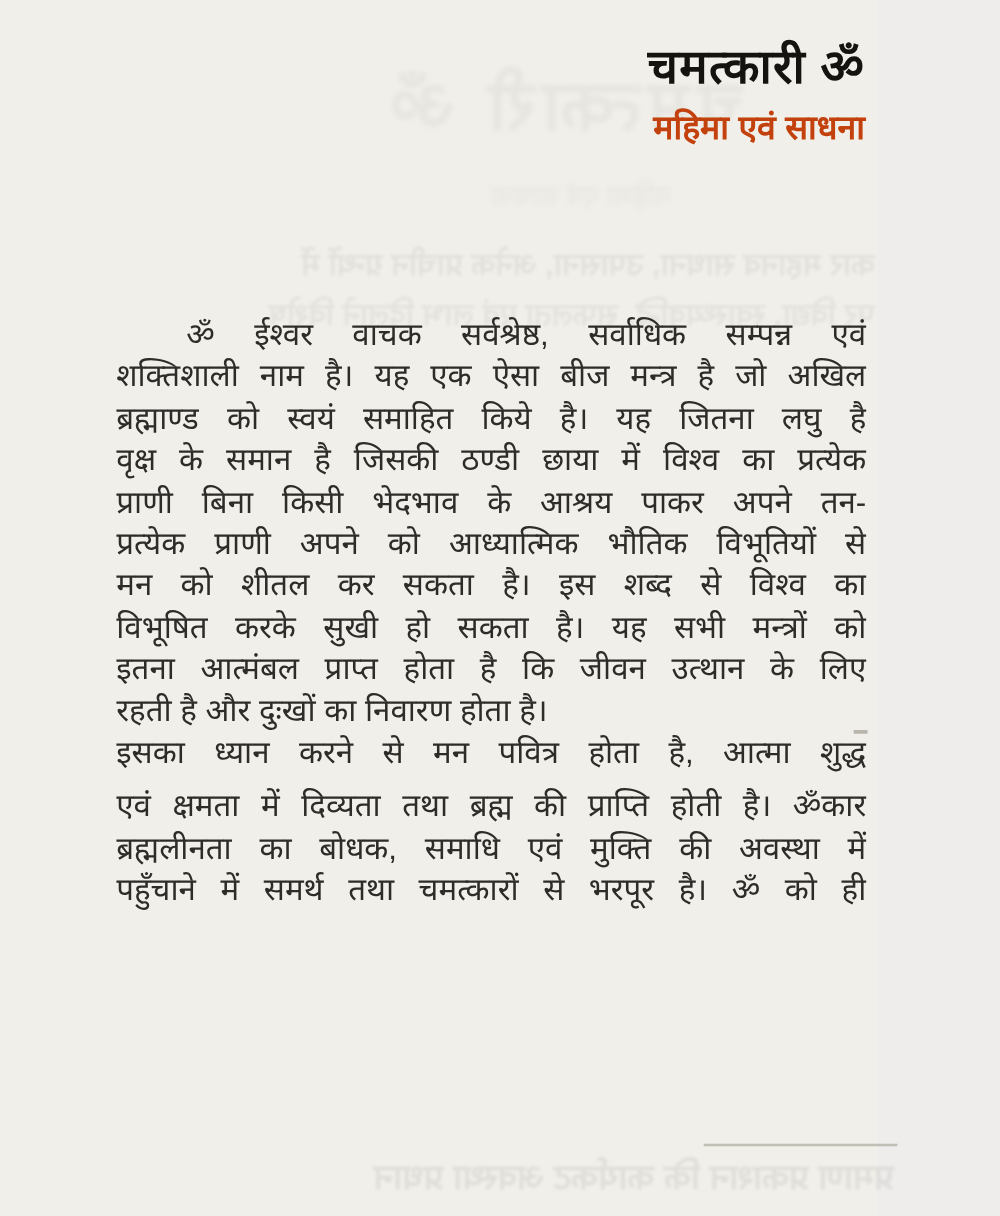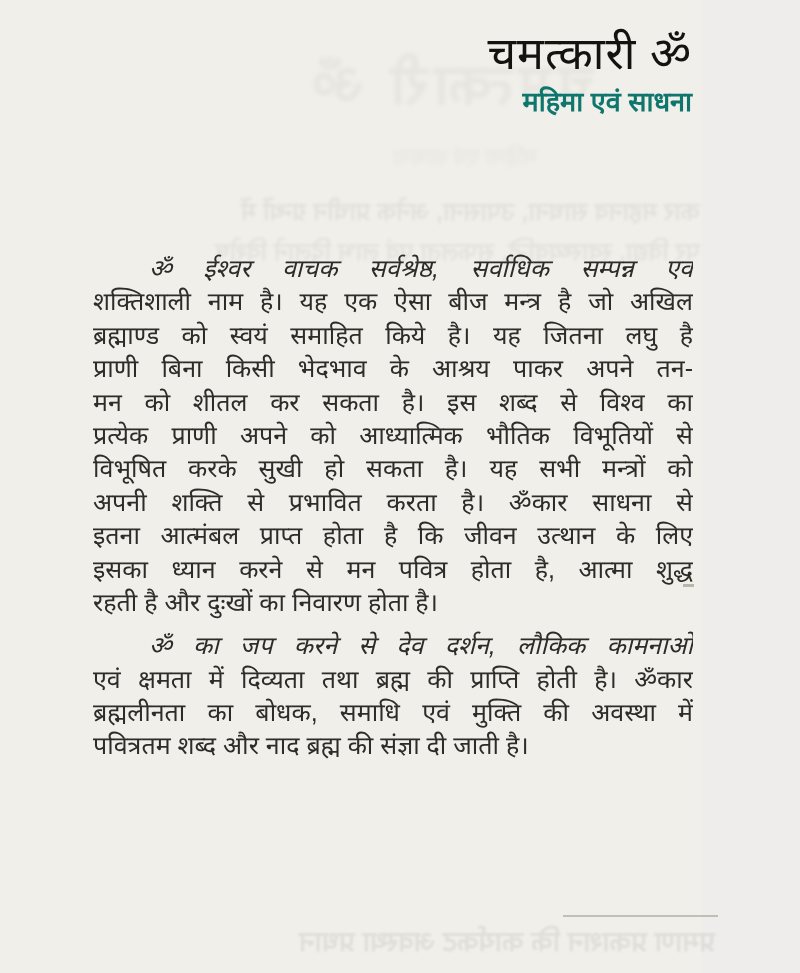--- a/index.html
+++ b/index.html
@@ -6,30 +6,30 @@
   .page {
     position:relative; width:800px; height:973px;
     background:#f1efea; overflow:hidden;
     font-family:"Liberation Sans","DejaVu Sans",sans-serif;
   }
   .edge-strip {
     position:absolute; left:702px; top:0; width:98px; height:973px;
     background:#eeedec;
   }
   .title-block { position:absolute; top:26px; right:108px; text-align:right; color:#15130f; }
-  .page-title  { font-size:45px; font-weight:400; line-height:56px; letter-spacing:1px; }
-  .page-subtitle { font-size:27px; font-weight:700; line-height:32px; margin-top:4px; color:#0f766e; }
+  .page-title  { font-size:38px; font-weight:700; line-height:56px; letter-spacing:1px; }
+  .page-subtitle { font-size:27px; font-weight:700; line-height:32px; margin-top:4px; color:#c2410c; }
 
   .body-text { position:absolute; left:93px; top:252px; width:600px; color:#2e2c29; }
   .t-line {
     font-size:25px; line-height:33.4px; height:33.4px;
     text-align:justify; text-align-last:justify; overflow:hidden;
   }
   .t-line.end { text-align-last:left; }
-  .t-line.indent { text-indent:56px;font-style:italic; }
+  .t-line.indent { text-indent:56px; }
   .para2 { margin-top:10px; }
 
   
   .ghost {
     position:absolute; transform:scaleX(-1); color:#6f6b5d;
     white-space:nowrap; font-weight:700; pointer-events:none;
   }
   .ghost-title  { left:105px; top:44px;  width:690px; font-size:56px; opacity:0.07; filter:blur(2px); letter-spacing:6px; text-align:center; }
   .ghost-sub    { left:240px; top:140px; width:450px; font-size:23px; opacity:0.05; filter:blur(2px); text-align:center; }
   .ghost-line-1 { left:95px;  top:193px; width:605px; font-size:25px; opacity:0.10; filter:blur(1.4px); }
@@ -56,33 +56,32 @@
   <div class="title-block">
     <div class="page-title">चमत्कारी ॐ</div>
     <div class="page-subtitle">महिमा एवं साधना</div>
   </div>
 
   <div class="body-text">
     <div class="para1">
       <div class="t-line indent">ॐ ईश्वर वाचक सर्वश्रेष्ठ, सर्वाधिक सम्पन्न एवं</div>
       <div class="t-line">शक्तिशाली नाम है। यह एक ऐसा बीज मन्त्र है जो अखिल</div>
       <div class="t-line">ब्रह्माण्ड को स्वयं समाहित किये है। यह जितना लघु है</div>
+      <div class="t-line">वृक्ष के समान है जिसकी ठण्डी छाया में विश्व का प्रत्येक</div>
       <div class="t-line">प्राणी बिना किसी भेदभाव के आश्रय पाकर अपने तन-</div>
+      <div class="t-line">प्रत्येक प्राणी अपने को आध्यात्मिक भौतिक विभूतियों से</div>
       <div class="t-line">मन को शीतल कर सकता है। इस शब्द से विश्व का</div>
-      <div class="t-line">प्रत्येक प्राणी अपने को आध्यात्मिक भौतिक विभूतियों से</div>
       <div class="t-line">विभूषित करके सुखी हो सकता है। यह सभी मन्त्रों को</div>
-      <div class="t-line">अपनी शक्ति से प्रभावित करता है। ॐकार साधना से</div>
       <div class="t-line">इतना आत्मंबल प्राप्त होता है कि जीवन उत्थान के लिए</div>
+      <div class="t-line end">रहती है और दुःखों का निवारण होता है।</div>
       <div class="t-line">इसका ध्यान करने से मन पवित्र होता है, आत्मा शुद्ध</div>
-      <div class="t-line end">रहती है और दुःखों का निवारण होता है।</div>
     </div>
     <div class="para2">
-      <div class="t-line indent">ॐ का जप करने से देव दर्शन, लौकिक कामनाओं</div>
       <div class="t-line">एवं क्षमता में दिव्यता तथा ब्रह्म की प्राप्ति होती है। ॐकार</div>
       <div class="t-line">ब्रह्मलीनता का बोधक, समाधि एवं मुक्ति की अवस्था में</div>
-      <div class="t-line end">पवित्रतम शब्द और नाद ब्रह्म की संज्ञा दी जाती है।</div>
+      <div class="t-line">पहुँचाने में समर्थ तथा चमत्कारों से भरपूर है। ॐ को ही</div>
     </div>
   </div>
 
   <div class="rule-artifact"></div>
   <div class="dash-artifact"></div>
 
 </div>
 
 </body></html>

